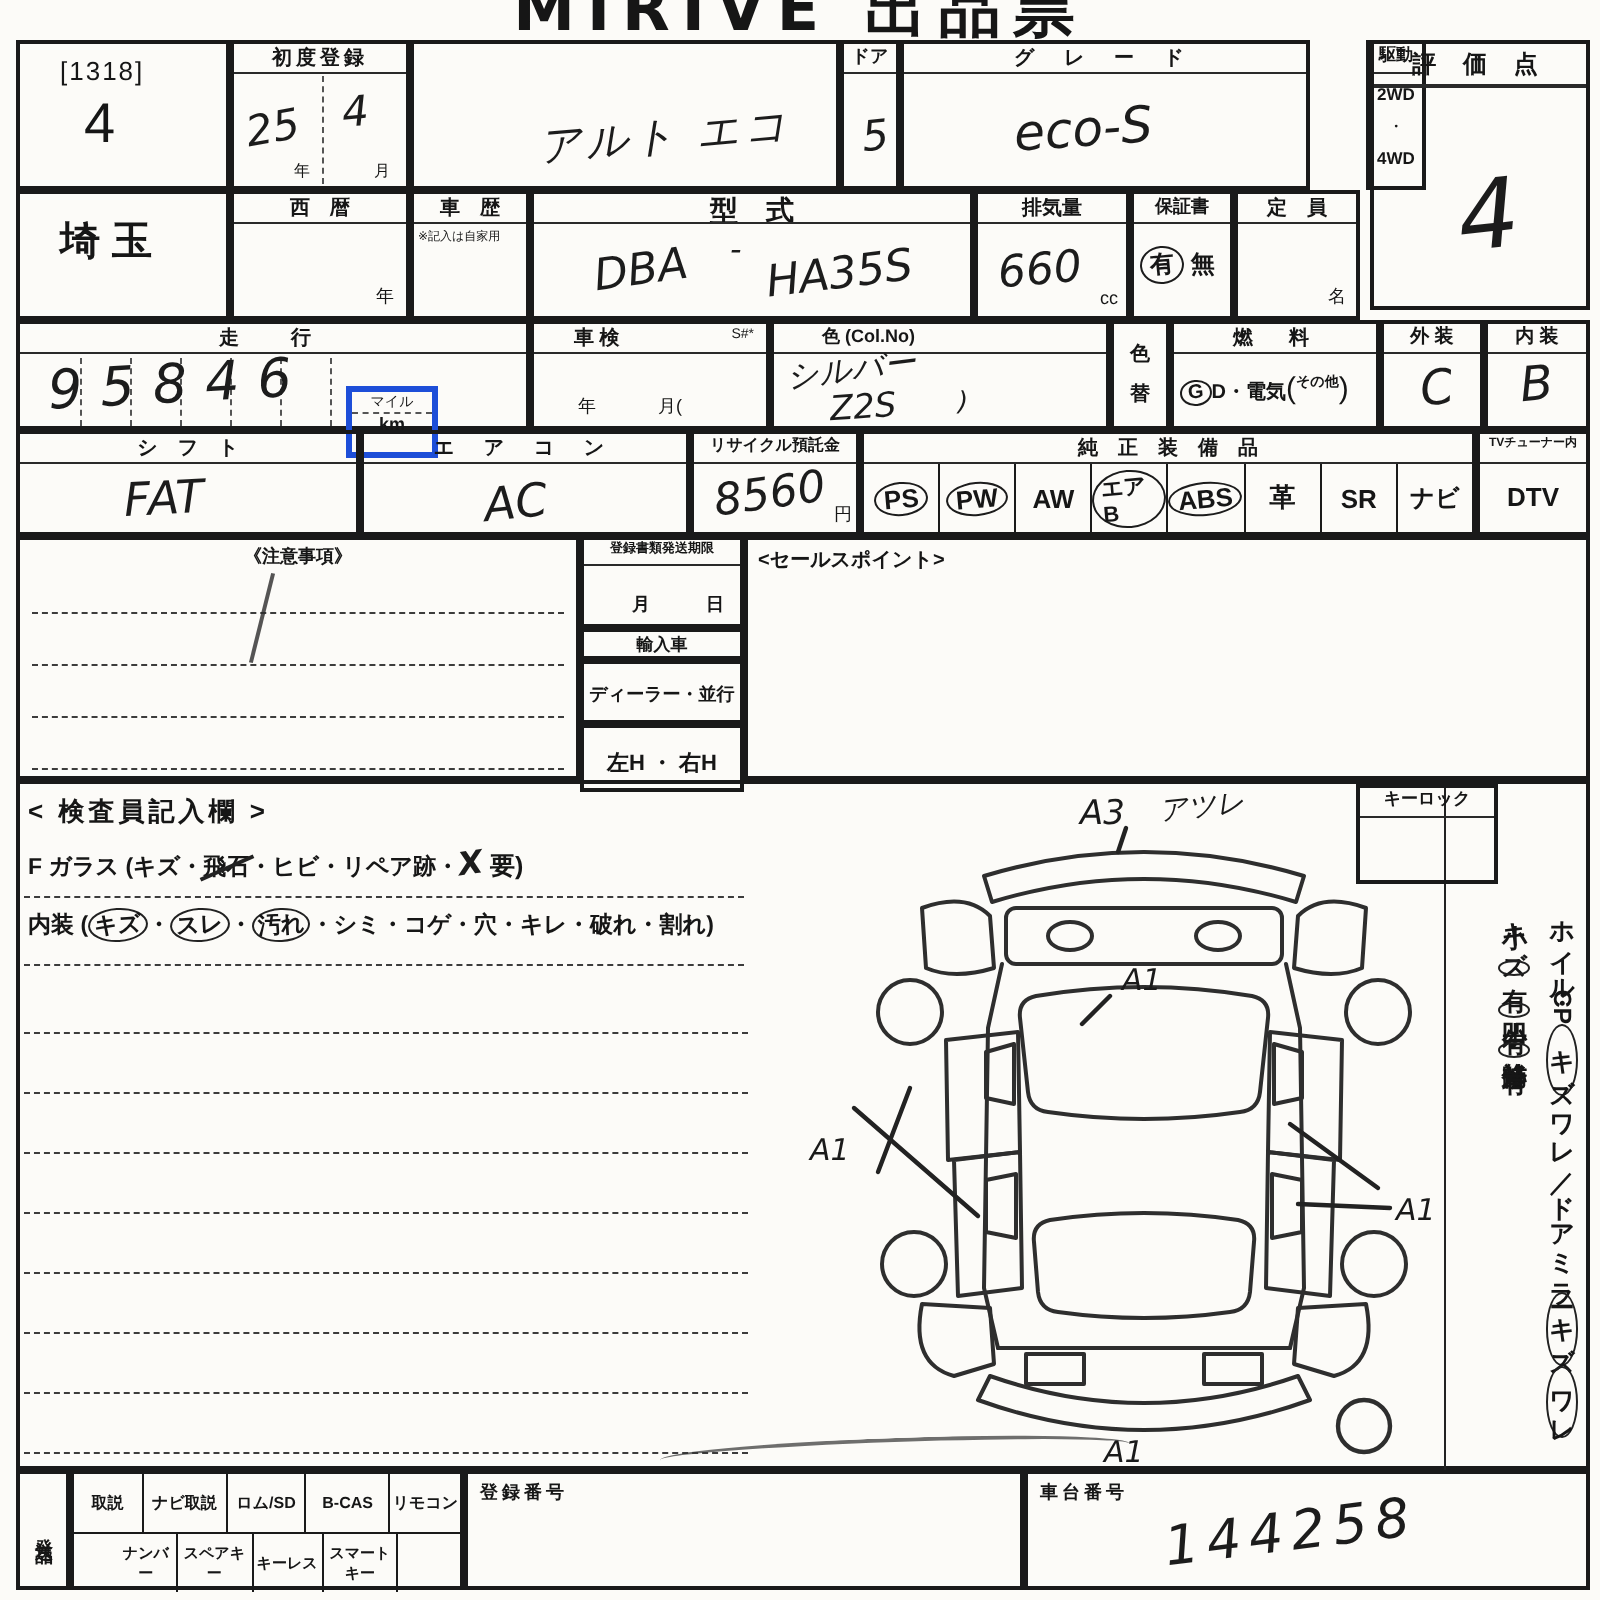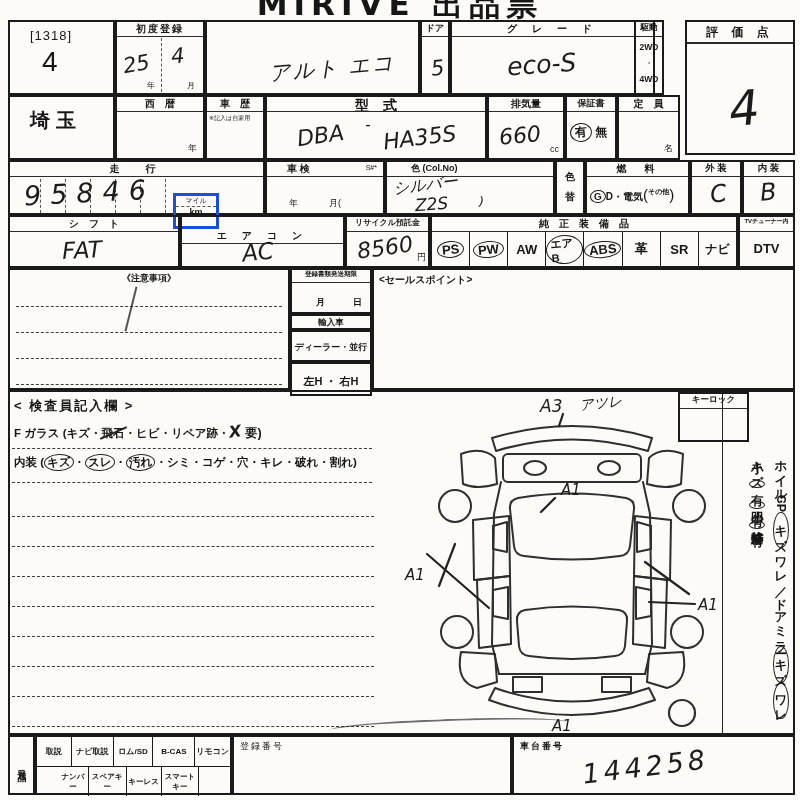--- a/index.html
+++ b/index.html
@@ -63,21 +63,21 @@
   <div class="box" style="left:420px;top:20px;width:30px;height:75px;">
     <div class="hd" style="height:14px;font-size:9px;">ドア</div>
     <div class="hw" style="left:9px;top:34px;font-size:21px;transform:rotate(-6deg);">5</div>
   </div>
 
   <div class="box" style="left:450px;top:20px;width:205px;height:75px;">
     <div class="hd" style="height:14px;font-size:10px;letter-spacing:6px;">グ レ ー ド</div>
     <div class="hw" style="left:55px;top:28px;font-size:25px;transform:rotate(-4deg);">eco-S</div>
   </div>
 
-  <div class="box" style="left:634px;top:20px;width:30px;height:75px;">
+  <div class="box" style="left:683px;top:20px;width:30px;height:75px;">
     <div class="hd" style="height:14px;font-size:8.5px;">駆動</div>
     <div class="pr" style="left:0;top:20px;width:100%;text-align:center;font-size:8.5px;font-weight:bold;">2WD</div>
     <div class="pr" style="left:0;top:36px;width:100%;text-align:center;font-size:8.5px;">・</div>
     <div class="pr" style="left:0;top:52px;width:100%;text-align:center;font-size:8.5px;font-weight:bold;">4WD</div>
   </div>
 
   <div class="box" style="left:685px;top:20px;width:110px;height:135px;">
     <div class="hd" style="height:18px;font-size:12px;letter-spacing:5px;border-bottom-width:2px;padding-top:2px;">評 価 点</div>
     <div class="hw" style="left:42px;top:58px;font-size:48px;transform:rotate(-6deg);">4</div>
   </div>
@@ -172,21 +172,21 @@
     <div class="hd" style="height:14px;font-size:9.5px;">内 装</div>
     <div class="hw" style="left:16px;top:16px;font-size:24px;transform:rotate(-5deg);">B</div>
   </div>
 
   <div class="box" style="left:8px;top:215px;width:172px;height:53px;">
     <div class="hd" style="height:14px;font-size:10px;">シ　フ　ト</div>
     <div class="hw" style="left:52px;top:20px;font-size:23px;transform:rotate(-3deg);">FAT</div>
   </div>
 
   <div class="box" style="left:180px;top:215px;width:165px;height:53px;">
-    <div class="hd" style="height:14px;font-size:10px;letter-spacing:6px;margin-top:12px;">エ ア コ ン</div>
+    <div class="hd" style="height:14px;font-size:10px;letter-spacing:6px;">エ ア コ ン</div>
     <div class="hw" style="left:60px;top:22px;font-size:23px;transform:rotate(-6deg);">AC</div>
   </div>
 
   <div class="box" style="left:345px;top:215px;width:85px;height:53px;">
     <div class="hd" style="height:14px;font-size:8px;">リサイクル預託金</div>
     <div class="hw" style="left:10px;top:18px;font-size:22px;transform:rotate(-8deg);">8560</div>
     <div class="pr" style="right:2px;bottom:2px;font-size:9px;">円</div>
   </div>
 
   <div class="box" style="left:430px;top:215px;width:308px;height:53px;">
@@ -364,21 +364,21 @@
     <div class="brow">
       <div class="bcell" style="flex-basis:35px;font-size:7.5px;margin-left:21px;">ナンバー</div>
       <div class="bcell" style="flex-basis:43px;font-size:7.5px;">スペアキー</div>
       <div class="bcell" style="flex-basis:40px;font-size:7.5px;">キーレス</div>
       <div class="bcell" style="flex-basis:43px;font-size:7.5px;">スマートキー</div>
       <div class="bcell" style="flex-basis:36px;font-size:7.5px;"></div>
     </div>
   </div>
 
   <div class="box" style="left:232px;top:735px;width:280px;height:60px;">
-    <div class="pr" style="left:6px;top:3px;font-size:9px;font-weight:normal;letter-spacing:2px;">登録番号</div>
+    <div class="pr" style="left:6px;top:3px;font-size:9px;font-weight:bold;letter-spacing:2px;">登録番号</div>
   </div>
 
   <div class="box" style="left:512px;top:735px;width:283px;height:60px;">
     <div class="pr" style="left:6px;top:3px;font-size:9px;font-weight:bold;letter-spacing:2px;">車台番号</div>
     <div class="hw" style="left:68px;top:14px;font-size:27px;letter-spacing:4px;transform:rotate(-7deg);">144258</div>
   </div>
 
 </div>
 
 </body></html>

